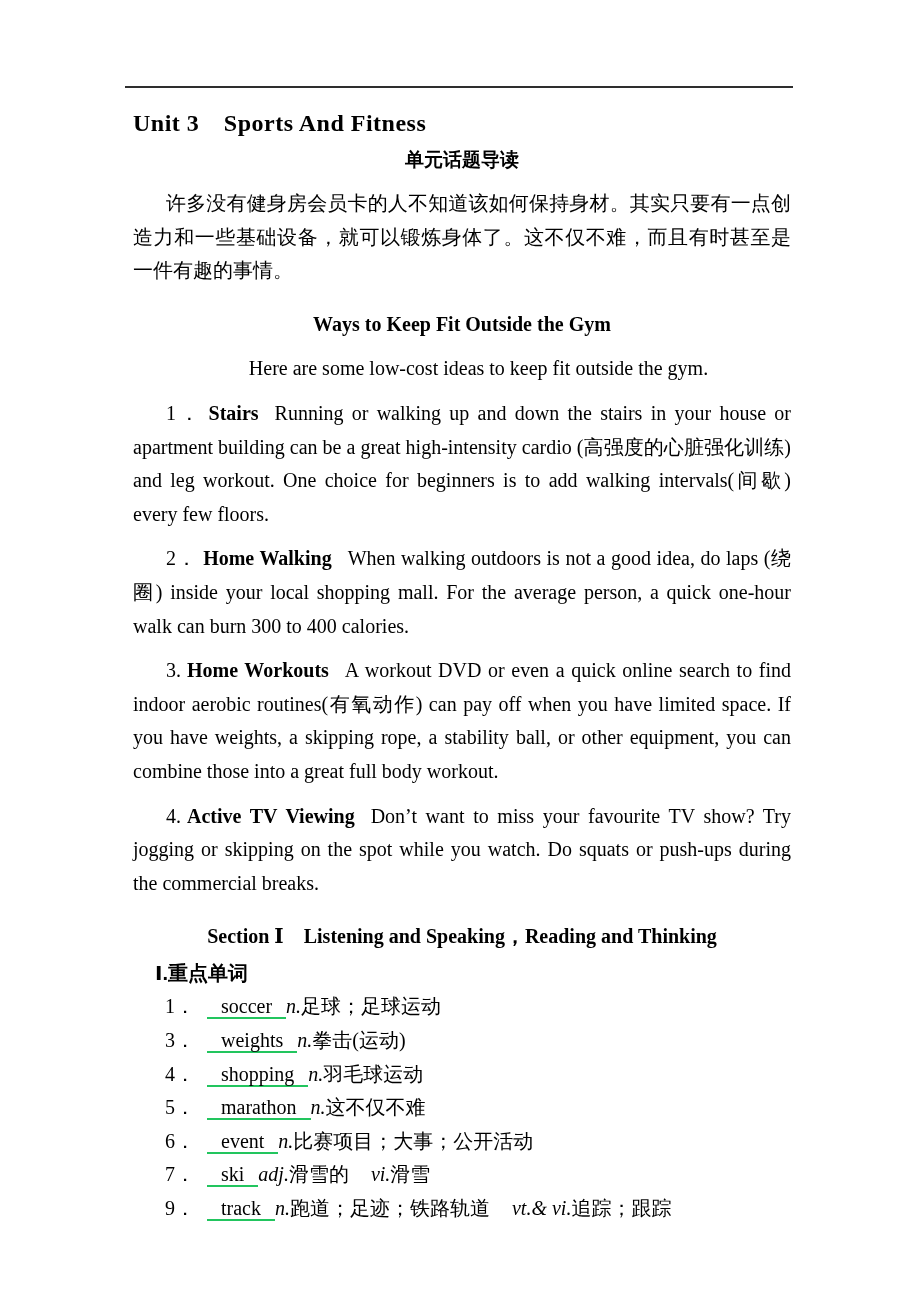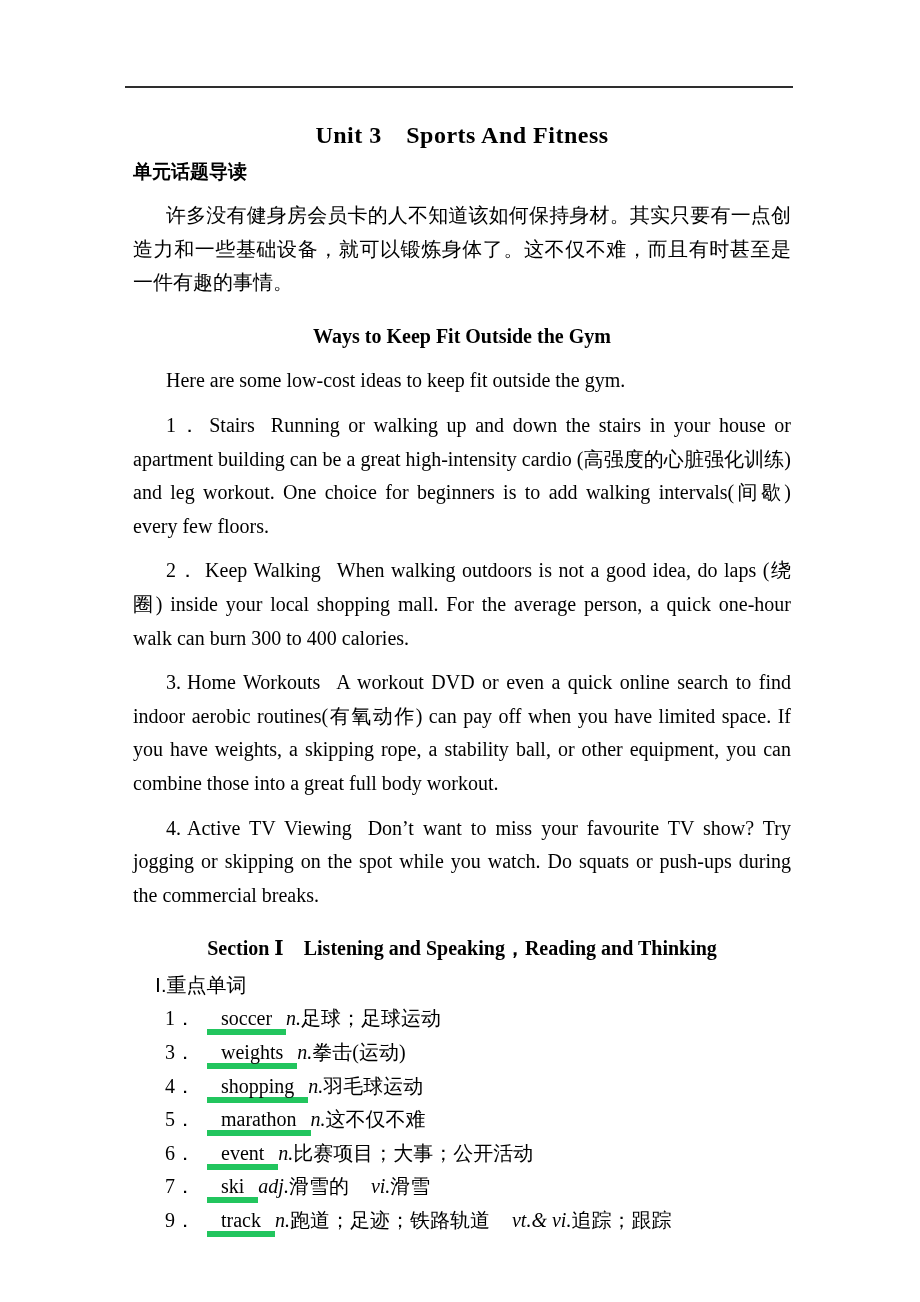--- a/index.html
+++ b/index.html
@@ -5,46 +5,46 @@
   * { margin: 0; padding: 0; box-sizing: border-box; }
   html, body { background: #ffffff; }
   body {
     width: 920px; height: 1302px; overflow: hidden;
     font-family: "Liberation Serif", "DejaVu Serif", serif;
     color: #000;
   }
   .page { padding: 86px 129px 0 133px; }
   .rule { border-top: 2px solid #2e2e2e; margin-left: -8px; margin-right: -2px; }
   .unit-title {
-    text-align: center; font-weight: bold; font-size: 24px;
-    line-height: 40px; margin-top: 27px; letter-spacing: .5px;
+    font-weight: bold; font-size: 24px;
+    line-height: 40px; margin-top: 15px; letter-spacing: .5px;
   }
   .unit-subtitle {
-    text-align: left; font-weight: bold; font-size: 19px; line-height: 33px;
+    text-align: center; font-weight: bold; font-size: 19px; line-height: 33px;
     font-family: "Liberation Sans", "DejaVu Sans", sans-serif;
   }
   .body-p {
     font-size: 20px; line-height: 33.6px;
     text-align: justify; text-indent: 33px; margin-top: 11px;
   }
-  .lead-p { text-align: left; }
+  .lead-p { text-align: center; }
   .center-head {
     text-align: center; font-weight: bold; font-size: 20px;
     line-height: 33.6px; margin-top: 20px;
   }
   .tip-num { margin-right: 6px; }
-  .tip-title { font-weight: normal; margin-right: 16px; }
+  .tip-title { font-weight: bold; margin-right: 16px; }
   .vocab-head {
-    font-weight: normal; font-size: 20px; line-height: 33.6px;
+    font-weight: bold; font-size: 20px; line-height: 33.6px;
     font-family: "Liberation Sans", "DejaVu Sans", sans-serif;
     padding-left: 22px; margin-top: 3px;
   }
   .vocab-row { font-size: 20px; line-height: 33.6px; text-indent: 32px; text-align: justify; }
   .vnum { margin-right: 12px; }
-  .blank { border-bottom: 6px solid #22c55e; padding: 0 14px; }
+  .blank { border-bottom: 2px solid #22c55e; padding: 0 14px; }
   .pos { font-style: italic; }
   .gap { display: inline-block; width: 22px; }
   .arrow { padding: 0 1px; }
 </style>
 </head>
 <body>
 
 <div class="page">
 
   <div class="rule"></div>
@@ -54,21 +54,21 @@
   <div class="unit-subtitle">单元话题导读</div>
 
   <p class="body-p">许多没有健身房会员卡的人不知道该如何保持身材。其实只要有一点创造力和一些基础设备，就可以锻炼身体了。这不仅不难，而且有时甚至是一件有趣的事情。</p>
 
   <div class="center-head">Ways to Keep Fit Outside the Gym</div>
 
   <p class="body-p lead-p">Here are some low-cost ideas to keep fit outside the gym.</p>
 
   <p class="body-p"><span class="tip-num">1．</span><span class="tip-title">Stairs</span><span>Running or walking up and down the stairs in your house or apartment building can be a great high-intensity cardio (高强度的心脏强化训练) and leg workout. One choice for beginners is to add walking intervals(间歇) every few floors.</span></p>
 
-  <p class="body-p"><span class="tip-num">2．</span><span class="tip-title">Keep Walking</span><span>When walking outdoors is not a good idea, do laps (绕圈) inside your local shopping mall. For the average person, a quick one-hour walk can burn 300 to 400 calories.</span></p>
+  <p class="body-p"><span class="tip-num">2．</span><span class="tip-title">Home Walking</span><span>When walking outdoors is not a good idea, do laps (绕圈) inside your local shopping mall. For the average person, a quick one-hour walk can burn 300 to 400 calories.</span></p>
 
   <p class="body-p"><span class="tip-num">3.</span><span class="tip-title">Home Workouts</span><span>A workout DVD or even a quick online search to find indoor aerobic routines(有氧动作) can pay off when you have limited space. If you have weights, a skipping rope, a stability ball, or other equipment, you can combine those into a great full body workout.</span></p>
 
   <p class="body-p"><span class="tip-num">4.</span><span class="tip-title">Active TV Viewing</span><span>Don’t want to miss your favourite TV show? Try jogging or skipping on the spot while you watch. Do squats or push-ups during the commercial breaks.</span></p>
 
   <div class="center-head">Section Ⅰ　Listening and Speaking，Reading and Thinking</div>
 
   <div class="vocab-head">Ⅰ.重点单词</div>
 
   <div>

